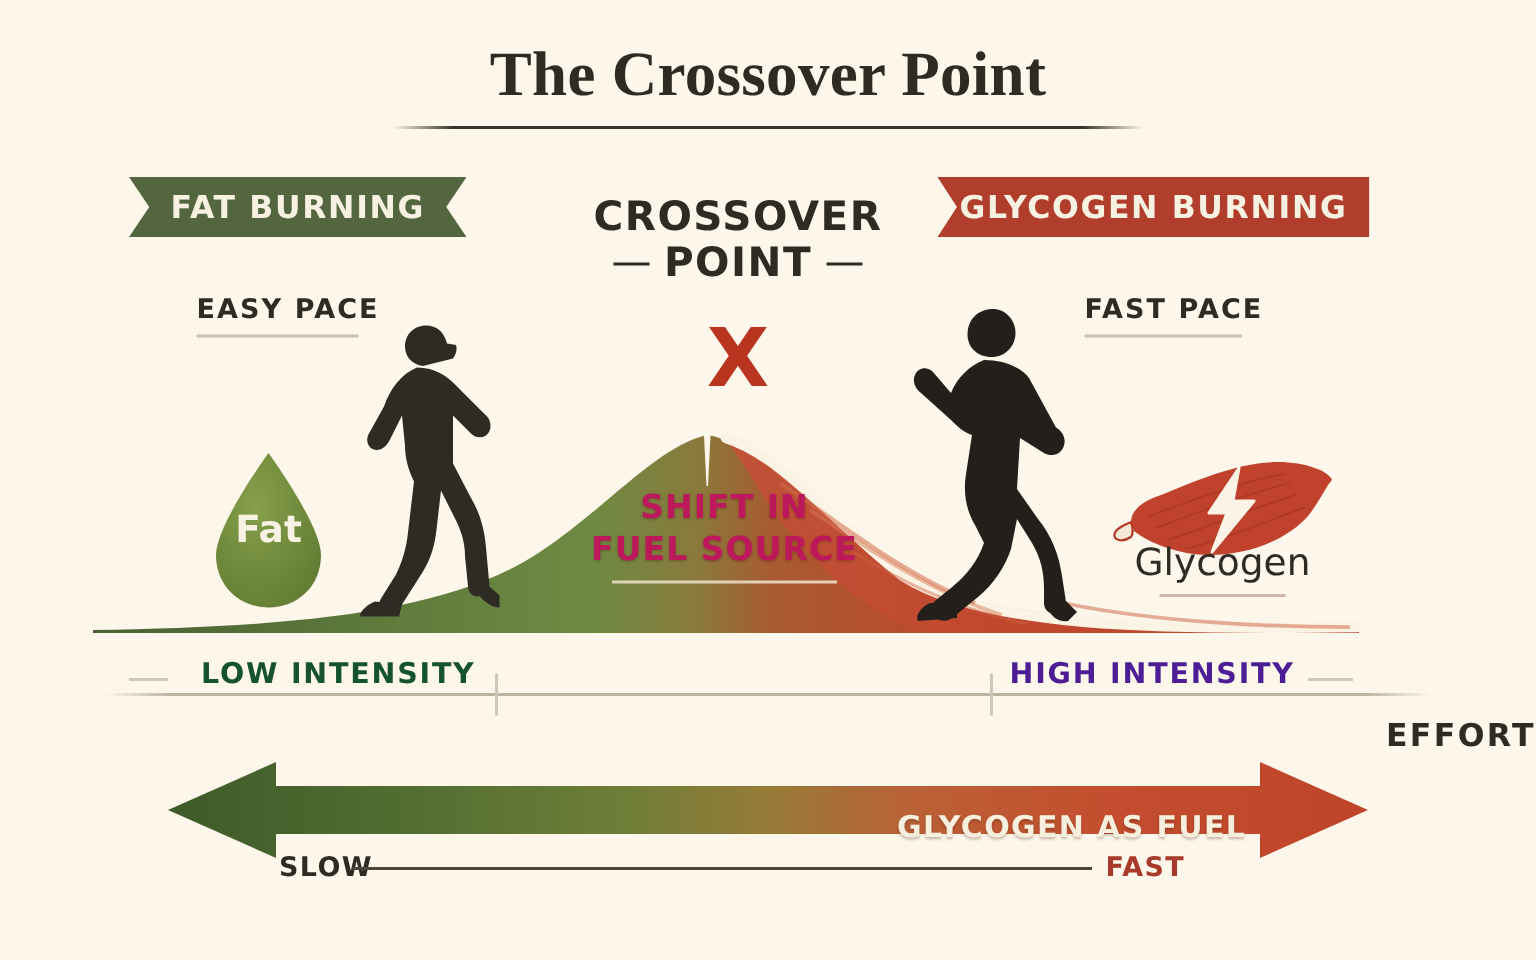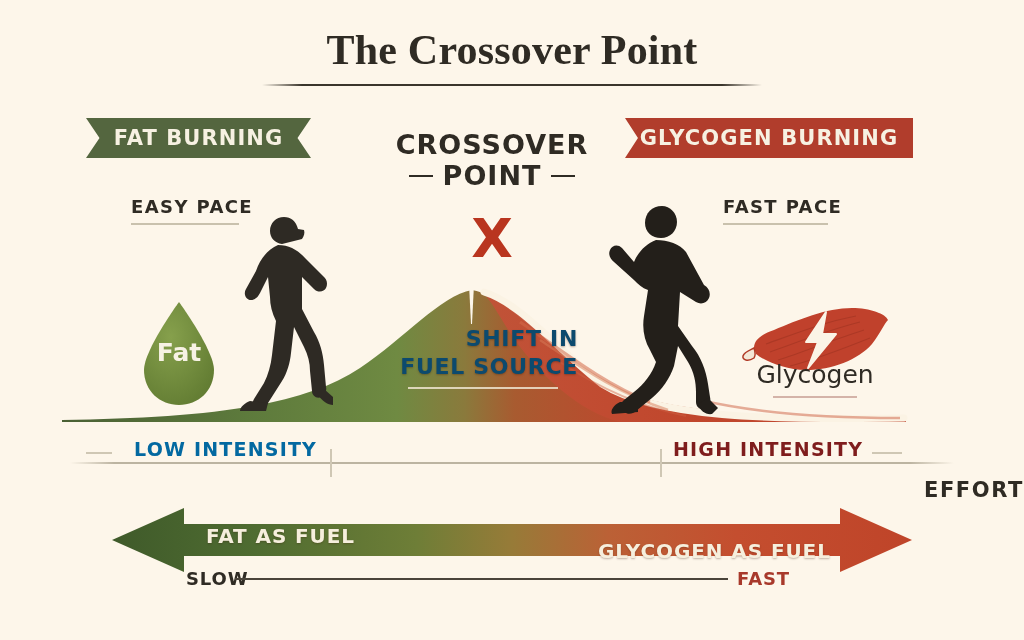--- a/index.html
+++ b/index.html
@@ -71,22 +71,22 @@
   .pace.easy{left:131px;top:196px;}
   .pace.easy .ul{width:108px;}
   .pace.fast{left:723px;top:196px;}
   .pace.fast .ul{width:105px;}
 
   
   .curve{position:absolute;left:0;top:150px;width:1024px;height:280px;}
 
   
   .shift{
-    position:absolute;left:388px;top:325px;width:190px;text-align:right;
-    font-family:"DejaVu Sans", sans-serif;color:#0c4a6e;
+    position:absolute;left:388px;top:325px;width:190px;text-align:center;
+    font-family:"DejaVu Sans", sans-serif;color:#be185d;
     font-size:22px;font-weight:700;letter-spacing:.7px;line-height:28px;
     text-shadow:0 1px 2px rgba(60,25,10,.35);
   }
   .shift .ul{display:block;width:150px;height:2px;background:#efe4cf;margin:6px auto 0;opacity:.85;}
 
   
   .droplet{position:absolute;left:136px;top:300px;width:86px;height:108px;}
   .droplet .txt{
     position:absolute;left:0;top:38px;width:86px;text-align:center;
     font-family:"DejaVu Sans", sans-serif;font-size:25px;font-weight:700;color:#f7f2e4;
@@ -110,22 +110,22 @@
     position:absolute;left:70px;top:462px;width:884px;height:2px;
     background:linear-gradient(90deg,rgba(120,112,95,0) 0%,#bcb4a1 5%,#bcb4a1 95%,rgba(120,112,95,0) 100%);
   }
   .tick{position:absolute;top:449px;width:2px;height:28px;background:#cfc7b4;}
   .tick.t1{left:330px;}
   .tick.t2{left:660px;}
   .intensity{
     position:absolute;top:438px;font-family:"DejaVu Sans", sans-serif;
     font-size:19px;font-weight:700;letter-spacing:1.2px;
   }
-  .intensity.low{left:134px;color:#0369a1;}
-  .intensity.high{left:673px;color:#7f1d1d;}
+  .intensity.low{left:134px;color:#14532d;}
+  .intensity.high{left:673px;color:#4c1d95;}
   .stub{position:absolute;top:452px;height:2px;background:#cfc7b4;}
   .stub.s1{left:86px;width:26px;}
   .stub.s2{left:872px;width:30px;}
 
   
   .effort{
     position:absolute;left:0;top:478px;width:1024px;text-align:right;
     font-family:"DejaVu Sans", sans-serif;font-size:21px;font-weight:700;
     letter-spacing:1.6px;color:#2f2b24;
   }
@@ -315,20 +315,19 @@
         <stop offset="38%" stop-color="#6e7e37"></stop>
         <stop offset="50%" stop-color="#977b38"></stop>
         <stop offset="62%" stop-color="#bb6136"></stop>
         <stop offset="78%" stop-color="#c44e2f"></stop>
         <stop offset="100%" stop-color="#bf4429"></stop>
       </linearGradient>
     </defs>
     <path d="M0 34 L72 2 L72 18 L728 18 L728 2 L800 34 L728 66 L728 50 L72 50 L72 66 Z" fill="url(#arrowGrad)"></path>
   </svg>
 
-  <div class="arrow-label fat">FAT AS FUEL</div>
   <div class="arrow-label gly">GLYCOGEN AS FUEL</div>
 
   <div class="sf slow">SLOW</div>
   <div class="sf-line"></div>
   <div class="sf fast">FAST</div>
 
 </div>
 
 </body></html>

